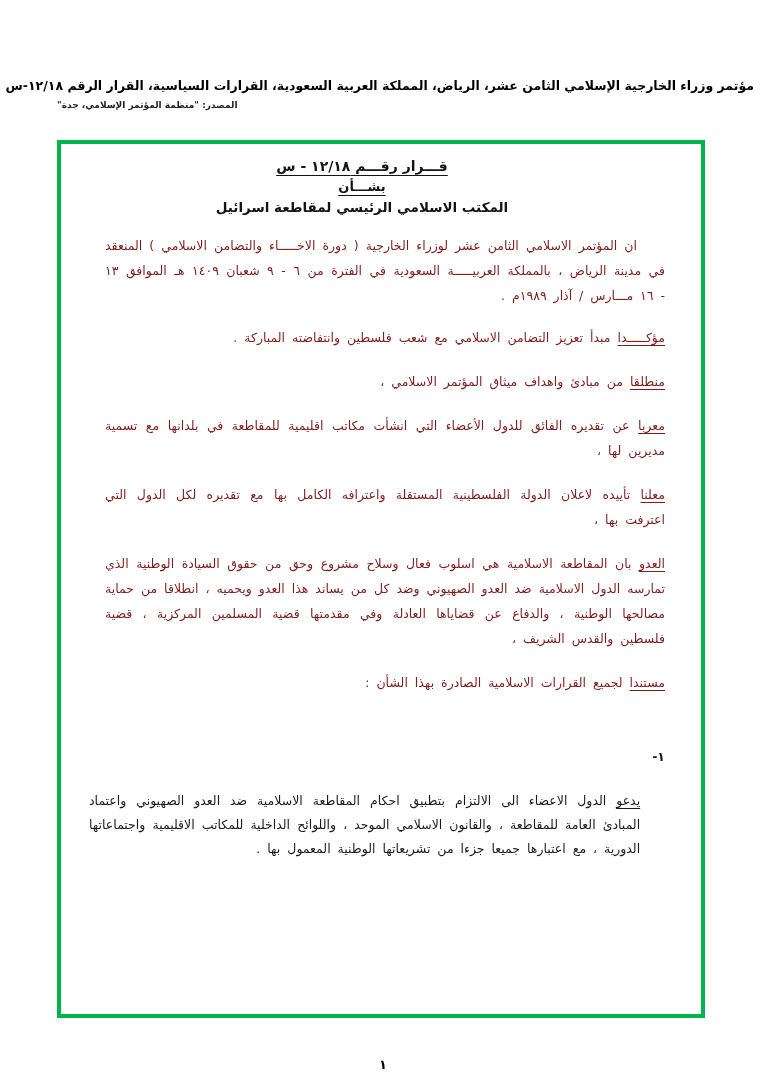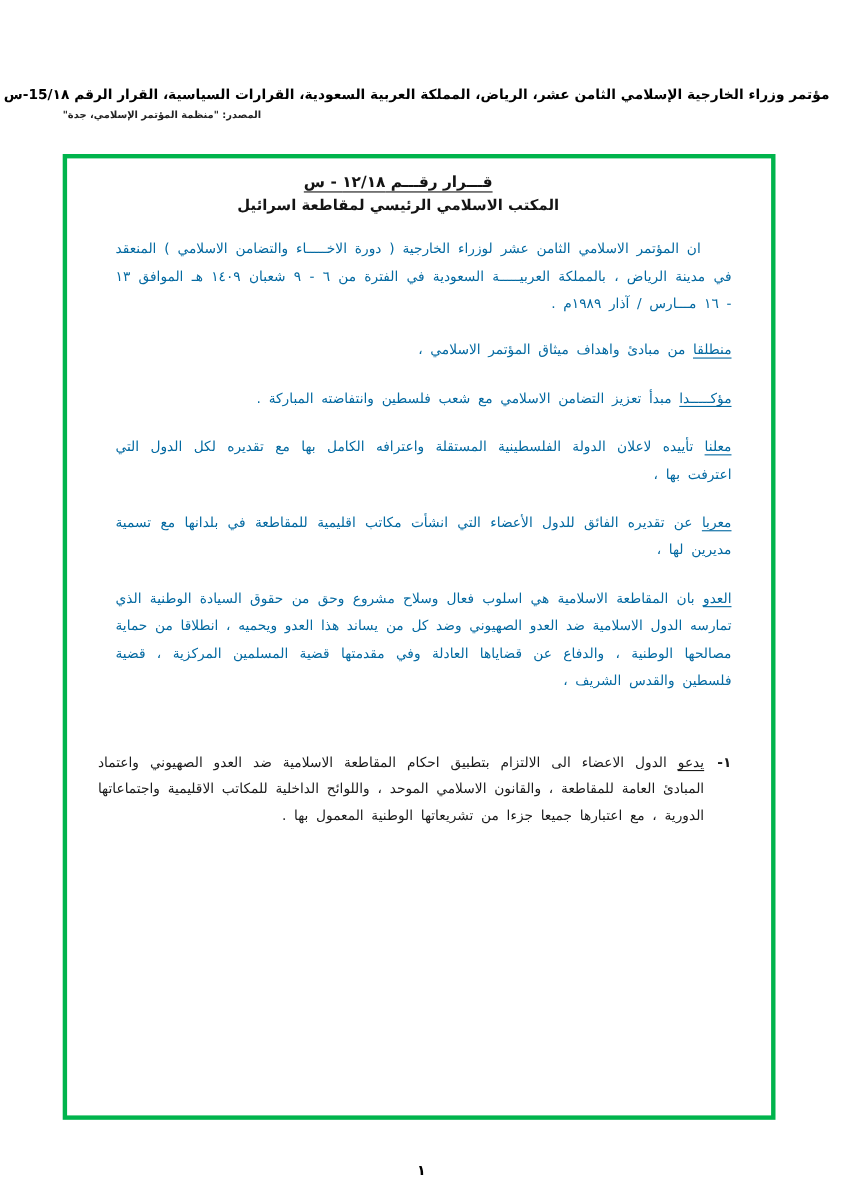--- a/index.html
+++ b/index.html
@@ -78,21 +78,21 @@
     text-underline-offset: 4px;
   }
 
   p.scan-par {
     font-size: 12.5px;
     line-height: 25px;
     text-align: justify;
     text-align-last: right;
     word-spacing: 3px;
     margin: 0 0 19px 16px;
-    color: #0369a1;
+    color: #7f1d1d;
   }
   p.preamble {
     text-indent: 28px;
     margin-bottom: 17px;
   }
   .lead {
     text-decoration: underline;
     text-underline-offset: 3px;
   }
 
@@ -108,77 +108,83 @@
   }
   .item-num {
     flex: 0 0 auto;
     font-weight: bold;
   }
   .item-body {
     flex: 1;
     text-align: justify;
     text-align-last: right;
     word-spacing: 3px;
+    margin-top: 44px;
   }
 
   .page-number {
     position: absolute;
     bottom: 12px;
     left: 0;
     right: 0;
     text-align: center;
     font-size: 13px;
     font-weight: bold;
     color: #000;
   }
 </style>
 </head>
 <body>
 
 <div class="page">
 
-  <div class="top-header">مؤتمر وزراء الخارجية الإسلامي الثامن عشر، الرياض، المملكة العربية السعودية، القرارات السياسية، القرار الرقم 15/١٨-س</div>
+  <div class="top-header">مؤتمر وزراء الخارجية الإسلامي الثامن عشر، الرياض، المملكة العربية السعودية، القرارات السياسية، القرار الرقم ١٢/١٨-س</div>
 
   <div class="source-line">المصدر: "منظمة المؤتمر الإسلامي، جدة"</div>
 
   <div class="scan-frame" style="border-color: rgb(0, 180, 76);">
 
     <div class="doc-title-block">
       <div class="doc-title">قـــرار رقـــم ١٢/١٨ - س</div>
+      <div class="doc-subtitle">بشـــأن</div>
       <div class="doc-subject">المكتب الاسلامي الرئيسي لمقاطعة اسرائيل</div>
     </div>
 
     <p class="scan-par preamble">ان المؤتمر الاسلامي الثامن عشر لوزراء الخارجية ( دورة الاخـــــاء والتضامن الاسلامي ) المنعقد في مدينة الرياض ، بالمملكة العربيـــــة السعودية في الفترة من ٦ - ٩ شعبان ١٤٠٩ هـ الموافق ١٣ - ١٦ مـــارس / آذار ١٩٨٩م .</p>
+
+    <p class="scan-par">
+      <span class="lead">مؤكـــــدا</span>
+      <span class="ctext">مبدأ تعزيز التضامن الاسلامي مع شعب فلسطين وانتفاضته المباركة .</span>
+    </p>
 
     <p class="scan-par">
       <span class="lead">منطلقا</span>
       <span class="ctext">من مبادئ واهداف ميثاق المؤتمر الاسلامي ،</span>
     </p>
 
     <p class="scan-par">
-      <span class="lead">مؤكـــــدا</span>
-      <span class="ctext">مبدأ تعزيز التضامن الاسلامي مع شعب فلسطين وانتفاضته المباركة .</span>
+      <span class="lead">معربا</span>
+      <span class="ctext">عن تقديره الفائق للدول الأعضاء التي انشأت مكاتب اقليمية للمقاطعة في بلدانها مع تسمية مديرين لها ،</span>
     </p>
 
     <p class="scan-par">
       <span class="lead">معلنا</span>
       <span class="ctext">تأييده لاعلان الدولة الفلسطينية المستقلة واعترافه الكامل بها مع تقديره لكل الدول التي اعترفت بها ،</span>
     </p>
 
     <p class="scan-par">
-      <span class="lead">معربا</span>
-      <span class="ctext">عن تقديره الفائق للدول الأعضاء التي انشأت مكاتب اقليمية للمقاطعة في بلدانها مع تسمية مديرين لها ،</span>
-    </p>
-
-    <p class="scan-par">
       <span class="lead">العدو</span>
       <span class="ctext">بان المقاطعة الاسلامية هي اسلوب فعال وسلاح مشروع وحق من حقوق السيادة الوطنية الذي تمارسه الدول الاسلامية ضد العدو الصهيوني وضد كل من يساند هذا العدو ويحميه ، انطلاقا من حماية مصالحها الوطنية ، والدفاع عن قضاياها العادلة وفي مقدمتها قضية المسلمين المركزية ، قضية فلسطين والقدس الشريف ،</span>
     </p>
 
 
+    <p class="scan-par">
+      <span class="lead">مستندا</span>
+      <span class="ctext">لجميع القرارات الاسلامية الصادرة بهذا الشأن :</span>
+    </p>
 
     <div class="items">
       <div class="item">
         <span class="item-num">١-</span>
         <div class="item-body">
           <span class="lead">يدعو</span>
           <span>الدول الاعضاء الى الالتزام بتطبيق احكام المقاطعة الاسلامية ضد العدو الصهيوني واعتماد المبادئ العامة للمقاطعة ، والقانون الاسلامي الموحد ، واللوائح الداخلية للمكاتب الاقليمية واجتماعاتها الدورية ، مع اعتبارها جميعا جزءا من تشريعاتها الوطنية المعمول بها .</span>
         </div>
       </div>
     </div>

